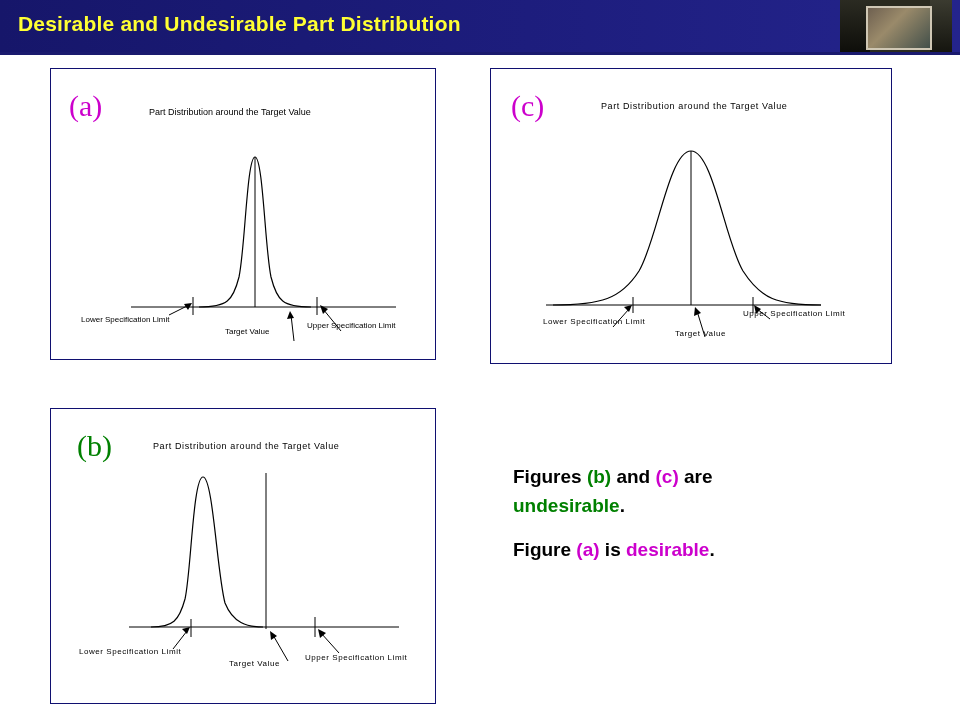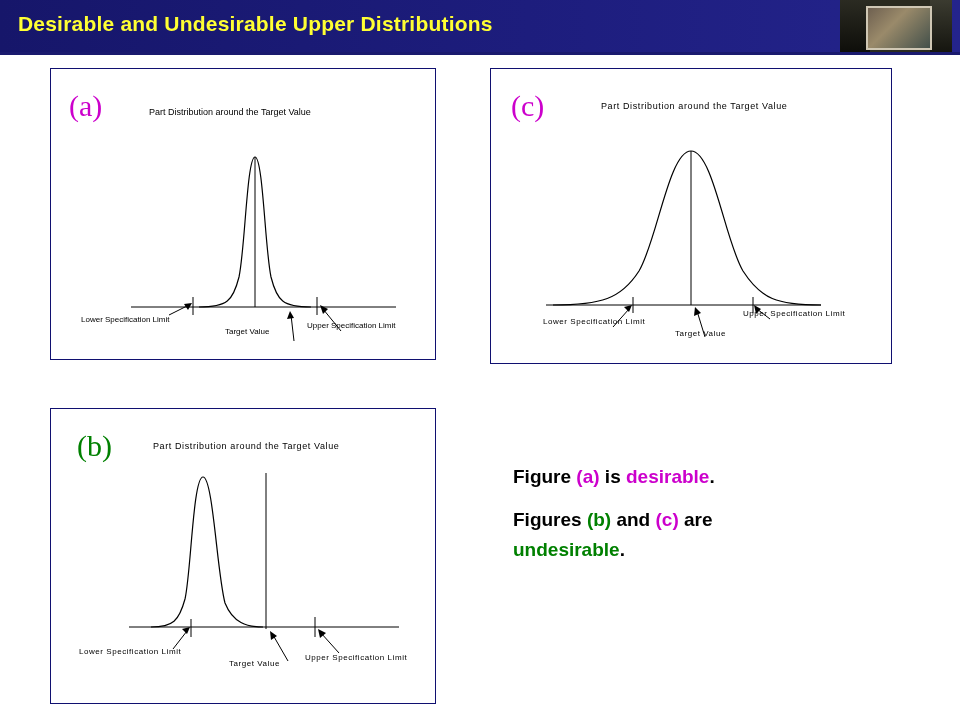--- a/index.html
+++ b/index.html
@@ -121,21 +121,21 @@
     line-height: 1.55;
   }
   #caption .line { margin-bottom: 14px; white-space: normal; }
   .c-magenta { color: #cc00cc; }
   .c-green   { color: #008000; }
 </style>
 </head>
 <body>
 
 <div id="header">
-  <div id="header-title">Desirable and Undesirable Upper Distributions</div>
+  <div id="header-title">Desirable and Undesirable Part Distribution</div>
   <div id="header-photo">
     <div class="ph-dark"></div>
     <div class="ph-right"></div>
     <div class="ph-frame"></div>
   </div>
 </div>
 <div id="header-underline"></div>
 
 <div class="panel" id="panel-a">
   <div class="panel-letter" style="left:18px; top:22px;">(a)</div>
@@ -217,19 +217,19 @@
     <polygon points="267,220 269,229 275,224" fill="#000000"></polygon>
   </svg>
 
   <div class="axis-label tracked" style="left:28px; top:238px;">Lower Specification Limit</div>
   <div class="axis-label tracked" style="left:178px; top:250px;">Target Value</div>
   <div class="axis-label tracked" style="left:254px; top:244px;">Upper Specification Limit</div>
 </div>
 
 <div id="caption">
   <div class="line">
-    <span>Figure </span><span class="c-magenta">(a)</span><span> is </span><span class="c-magenta">desirable</span><span>.</span>
-  </div>
-  <div class="line">
     <span>Figures </span><span class="c-green">(b)</span><span> and </span><span class="c-magenta">(c)</span><span> are</span><br>
     <span class="c-green">undesirable</span><span>.</span>
   </div>
+  <div class="line">
+    <span>Figure </span><span class="c-magenta">(a)</span><span> is </span><span class="c-magenta">desirable</span><span>.</span>
+  </div>
 </div>
 
 </body></html>

